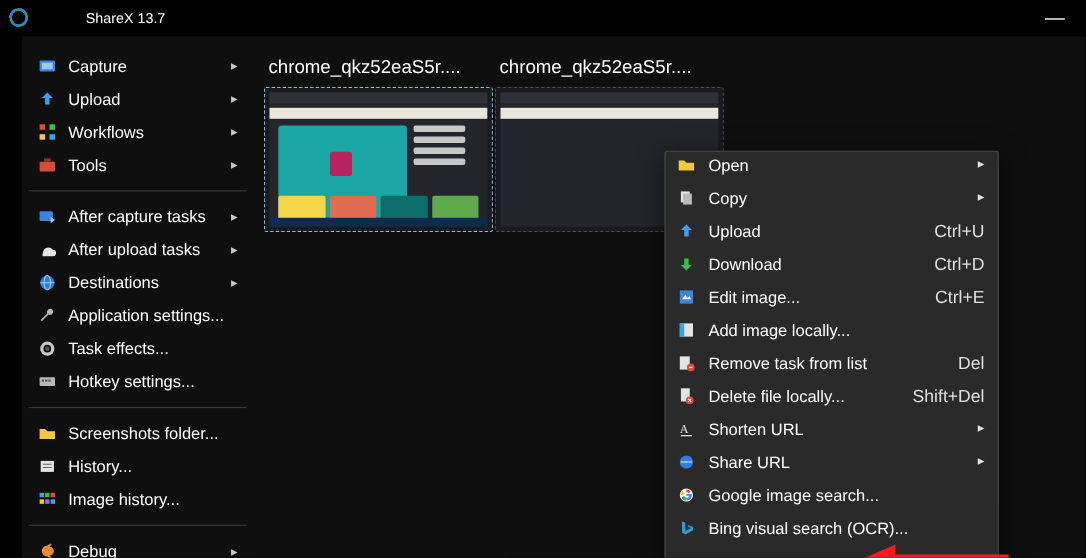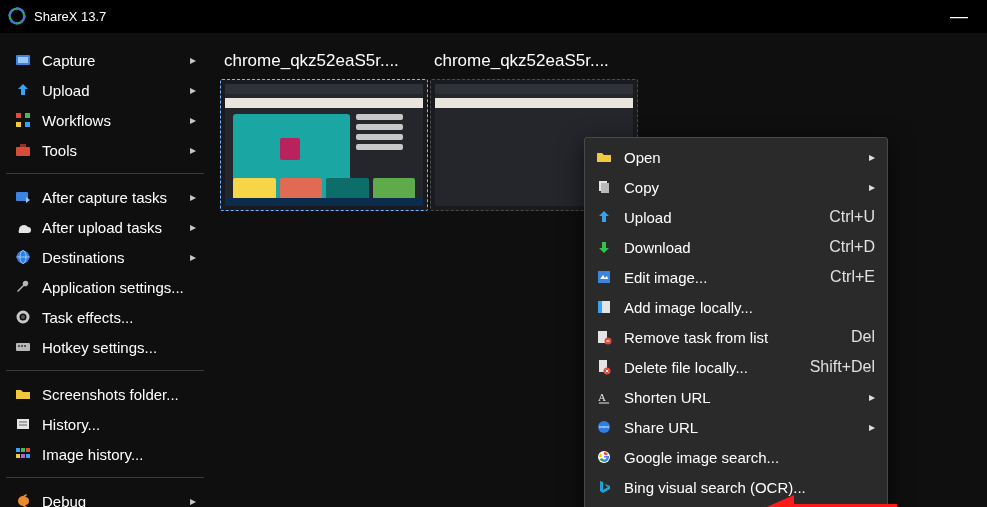--- a/index.html
+++ b/index.html
@@ -14,33 +14,34 @@
     position: relative;
   }
   
   .titlebar {
     display: flex;
     align-items: center;
     height: 32px;
     padding: 16px 8px;
     background: #000;
     border-bottom: 1px solid #000;
+    gap: 44px;
   }
   .titlebar .logo {
     width: 18px; height: 18px;
     margin-right: 8px;
   }
   .titlebar .title { font-size: 13px; color:#fff;}
   .titlebar .min {
     margin-left: auto;
     width: 40px; text-align: center;
     color:#fff; font-size: 18px; line-height: 14px;
   }
   
-  .main { display: flex; height: calc(100% - 32px); }
+  .main { display: flex; height: calc(100% - 32px); margin-left: 20px; }
   .sidebar {
     width: 210px;
     background: #0f0f0f;
     padding-top: 12px;
   }
   .content {
     flex: 1;
     background: #0f0f0f;
     position: relative;
   }
@@ -112,21 +113,20 @@
     top: 104px;
     width: 304px;
     background: #2a2a2a;
     border: 1px solid #4a4a4a;
     border-radius: 3px;
     box-shadow: 0 6px 24px rgba(0,0,0,.6);
     padding: 4px 0;
   }
   .ctx-item {
     display:flex;
-    align-items:center;
     height: 30px;
     padding: 0 12px 0 9px;
     font-size: 15px;
     color:#fff;
   }
   .ctx-item .ci-icon { width:20px; margin-right:10px; display:flex; justify-content:center;}
   .ctx-item .ci-short { margin-left:auto; color:#e0e0e0; font-size:16px;}
   .ctx-item .ci-sub  { margin-left:auto; color:#e0e0e0; font-size:12px;}
 
   

